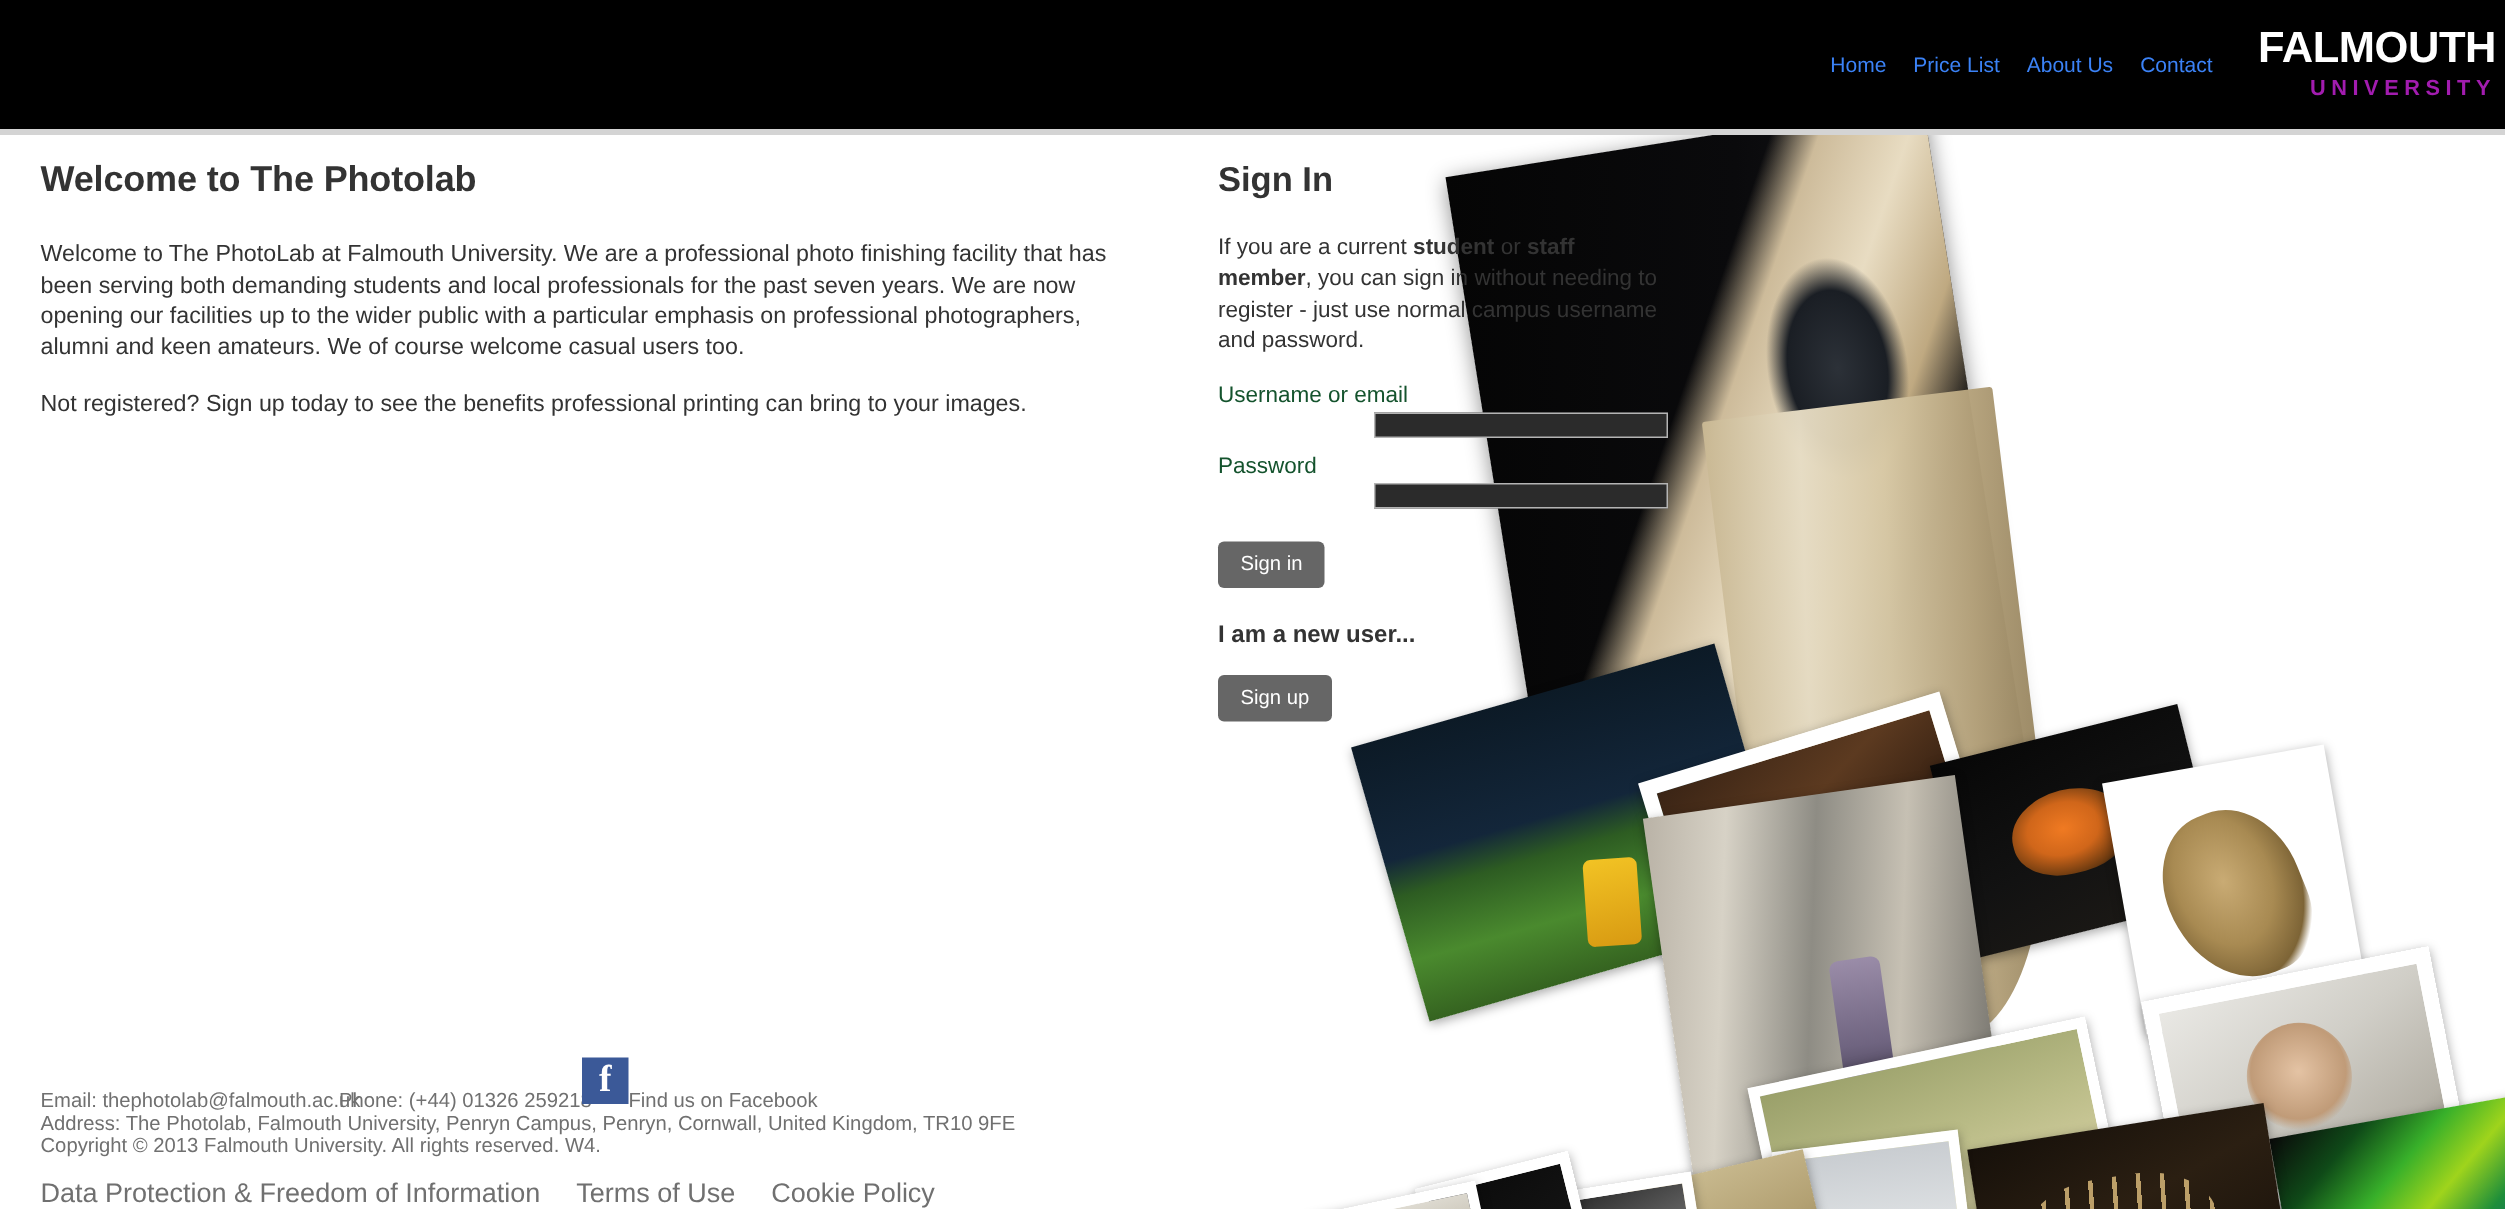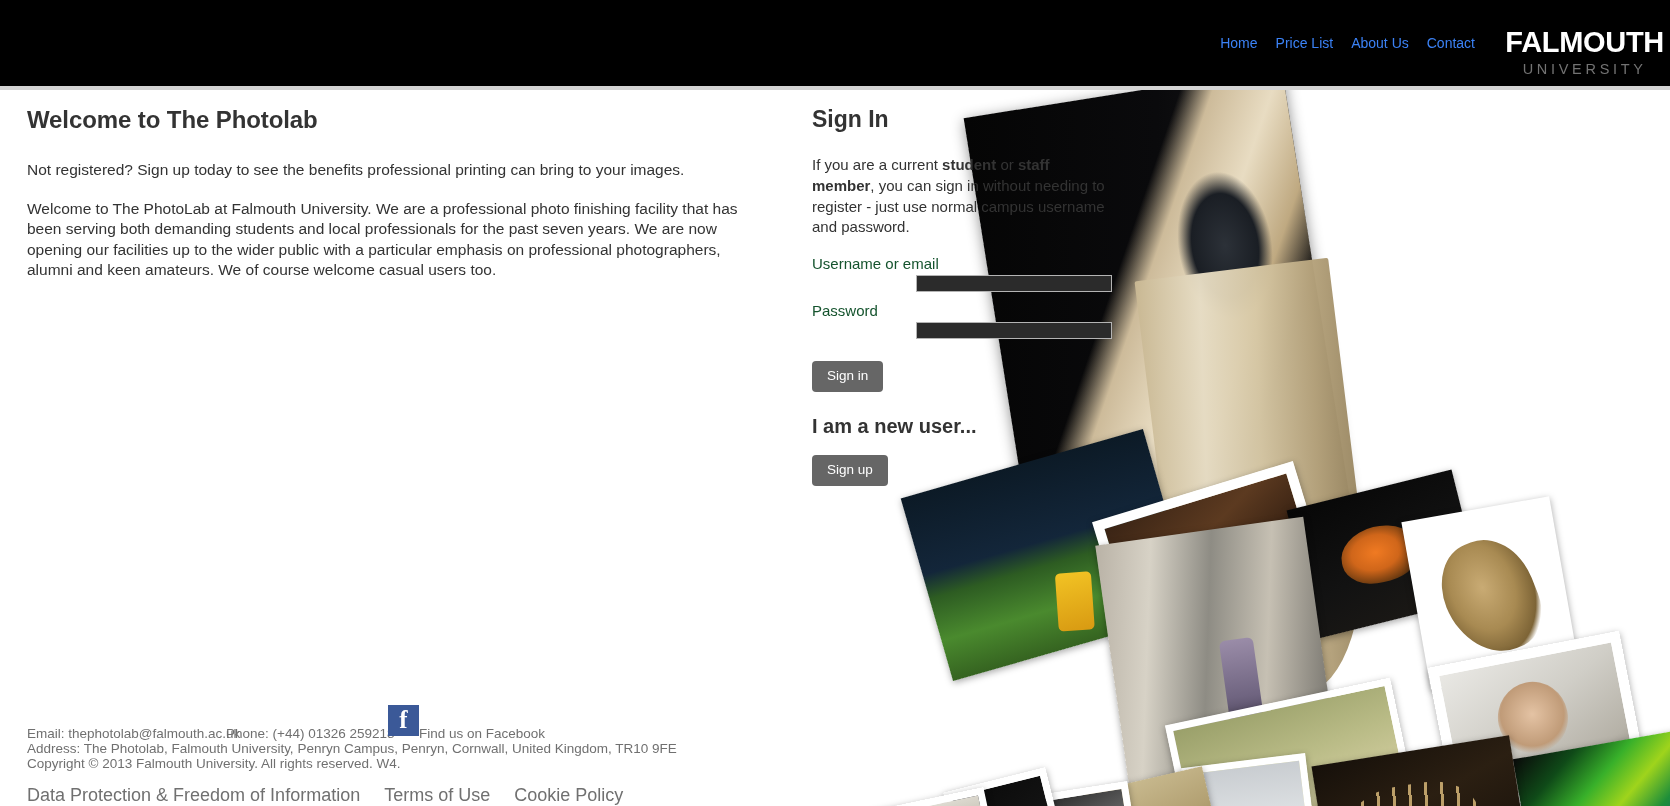--- a/index.html
+++ b/index.html
@@ -56,42 +56,42 @@
     font-size: 14px;
     font-family: "Liberation Sans", sans-serif;
     padding: 0 9px;
     white-space: nowrap;
     line-height: 1;
   }
   .brand {
     position: absolute;
     right: 0px;
     top: 18px;
-    text-align: center;
+    text-align: right;
     z-index: 45;
     padding-right: 6px;
-    margin-top: 10px;
   }
   .brand-main {
     color: #ffffff;
     font-size: 29px;
     font-weight: bold;
     letter-spacing: -0.3px;
     line-height: 1;
     font-family: "Liberation Sans", sans-serif;
     display: block;
   }
   .brand-sub {
-    color: #737373;
+    color: #a21caf;
     font-size: 14.5px;
     letter-spacing: 3.7px;
     line-height: 1;
     margin-top: 5px;
     font-family: "Liberation Sans", sans-serif;
     display: block;
+    font-weight: bold;
   }
   .header-underline {
     position: absolute;
     top: 86px; left: 0;
     width: 1670px; height: 4px;
     background: #d4d4d4;
     z-index: 39;
   }
 
   
@@ -182,21 +182,21 @@
     color: #333333;
     line-height: 20.8px;
     font-family: "Liberation Sans", sans-serif;
   }
   .links-block a {
     color: #1414cc;
     text-decoration: underline;
   }
   .forgot-line { display: block; margin-bottom: 0px; }
   h3.new-user {
-    font-size: 20px;
+    font-size: 16px;
     font-weight: bold;
     color: #333333;
     margin: 23px 0 17px 0;
     font-family: "Liberation Sans", sans-serif;
   }
 
   
   .collage {
     position: absolute;
     left: 860px;
@@ -471,22 +471,22 @@
     <div class="ph p-rocks"></div>
     <div class="ph framed-thin p-bwman"></div>
     <div class="ph framed-thin p-bwcape">
         <div class="acc"></div>
       </div>
     <div class="ph framed-thin p-beach"></div>
   </div>
 
   <div class="left-col">
     <h1 class="page-title">Welcome to The Photolab</h1>
+    <p class="body-text">Welcome to The PhotoLab at Falmouth University. We are a professional photo finishing facility that has been serving both demanding students and local professionals for the past seven years. We are now opening our facilities up to the wider public with a particular emphasis on professional photographers, alumni and keen amateurs. We of course welcome casual users too.</p>
     <p class="body-text">Not registered? Sign up today to see the benefits professional printing can bring to your images.</p>
-    <p class="body-text">Welcome to The PhotoLab at Falmouth University. We are a professional photo finishing facility that has been serving both demanding students and local professionals for the past seven years. We are now opening our facilities up to the wider public with a particular emphasis on professional photographers, alumni and keen amateurs. We of course welcome casual users too.</p>
   </div>
 
   <div class="signin-col">
     <h2 class="signin-title">Sign In</h2>
 
     <p class="signin-intro"><span>If you are a current </span><b>student</b><span> or </span><b>staff member</b><span>, you can sign in without needing to register - just use normal campus username and password.</span></p>
 
     <div class="field-label">Username or email</div>
     <div class="field-row">
       <input class="text-input" type="text" placeholder="" style="">

